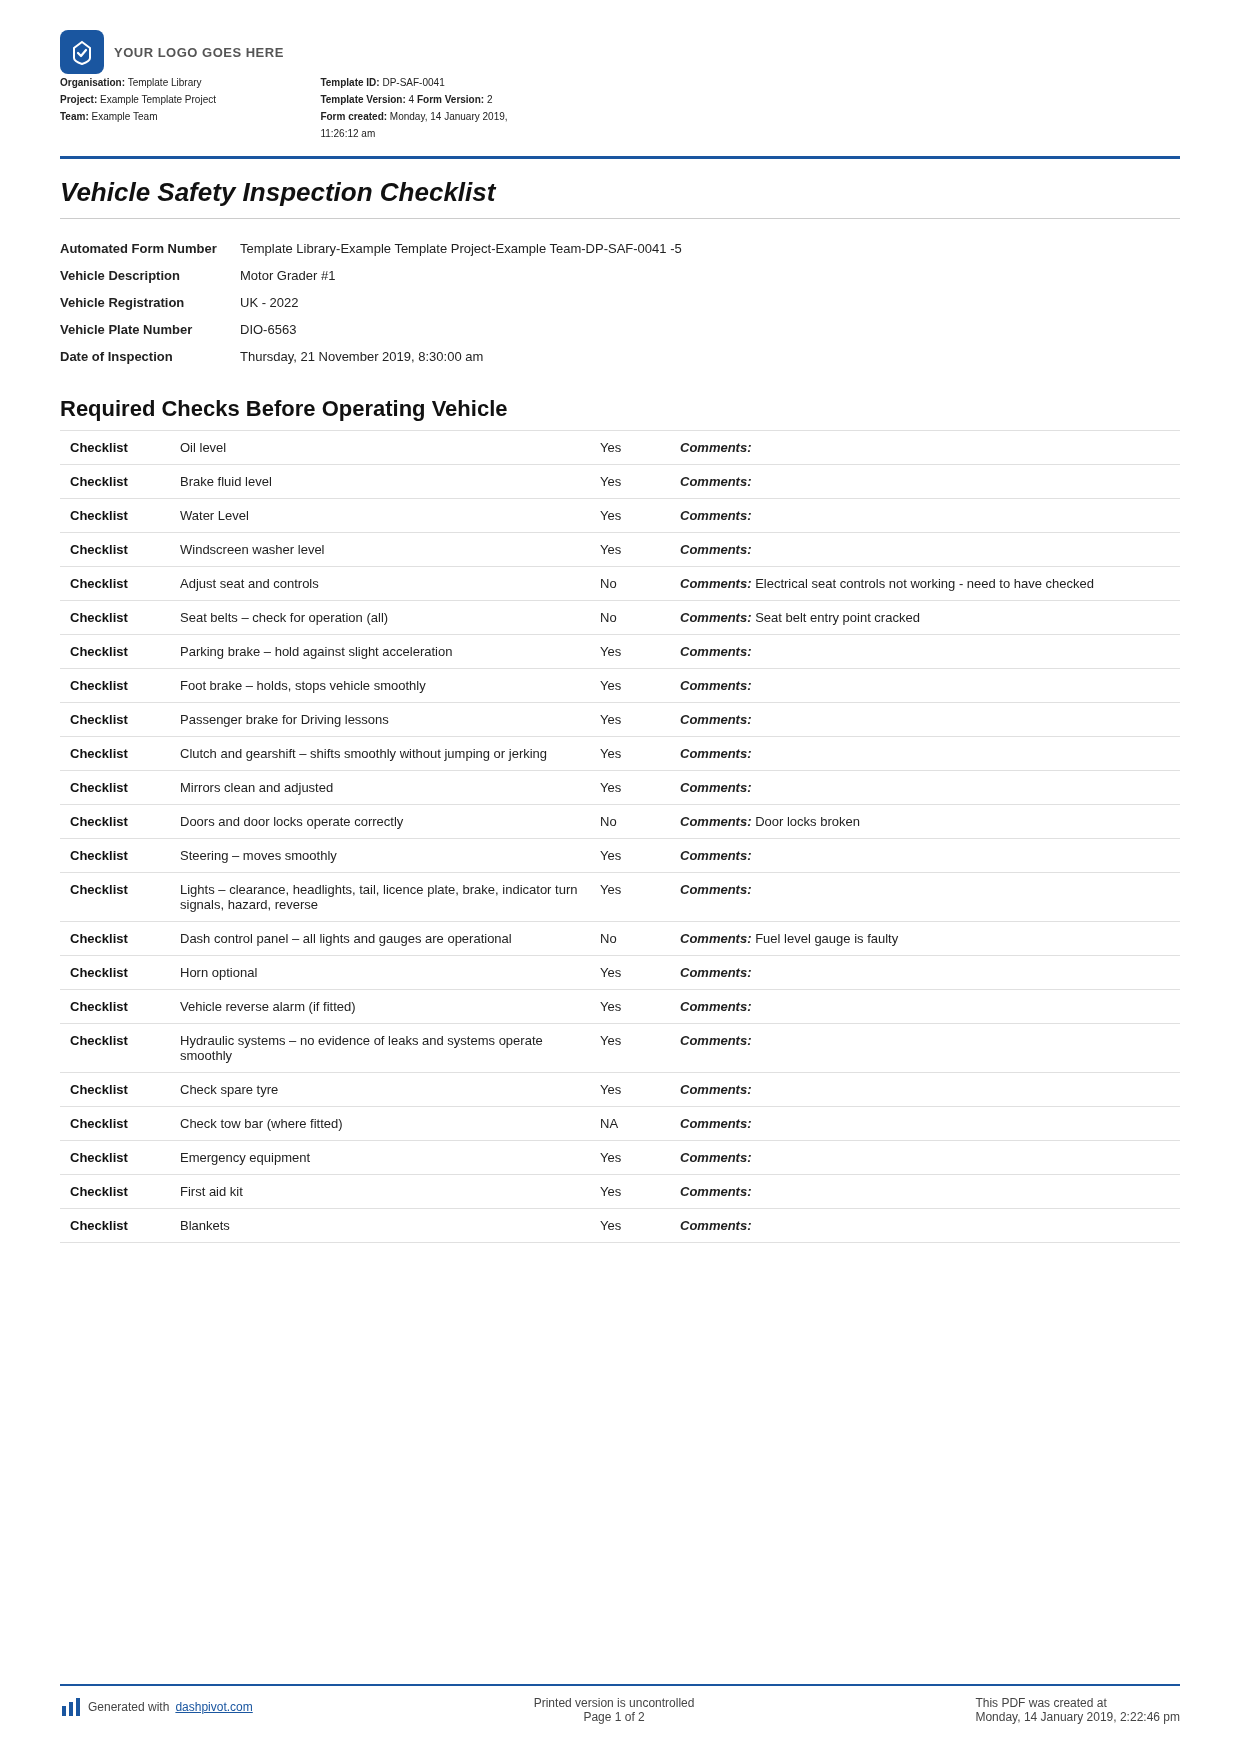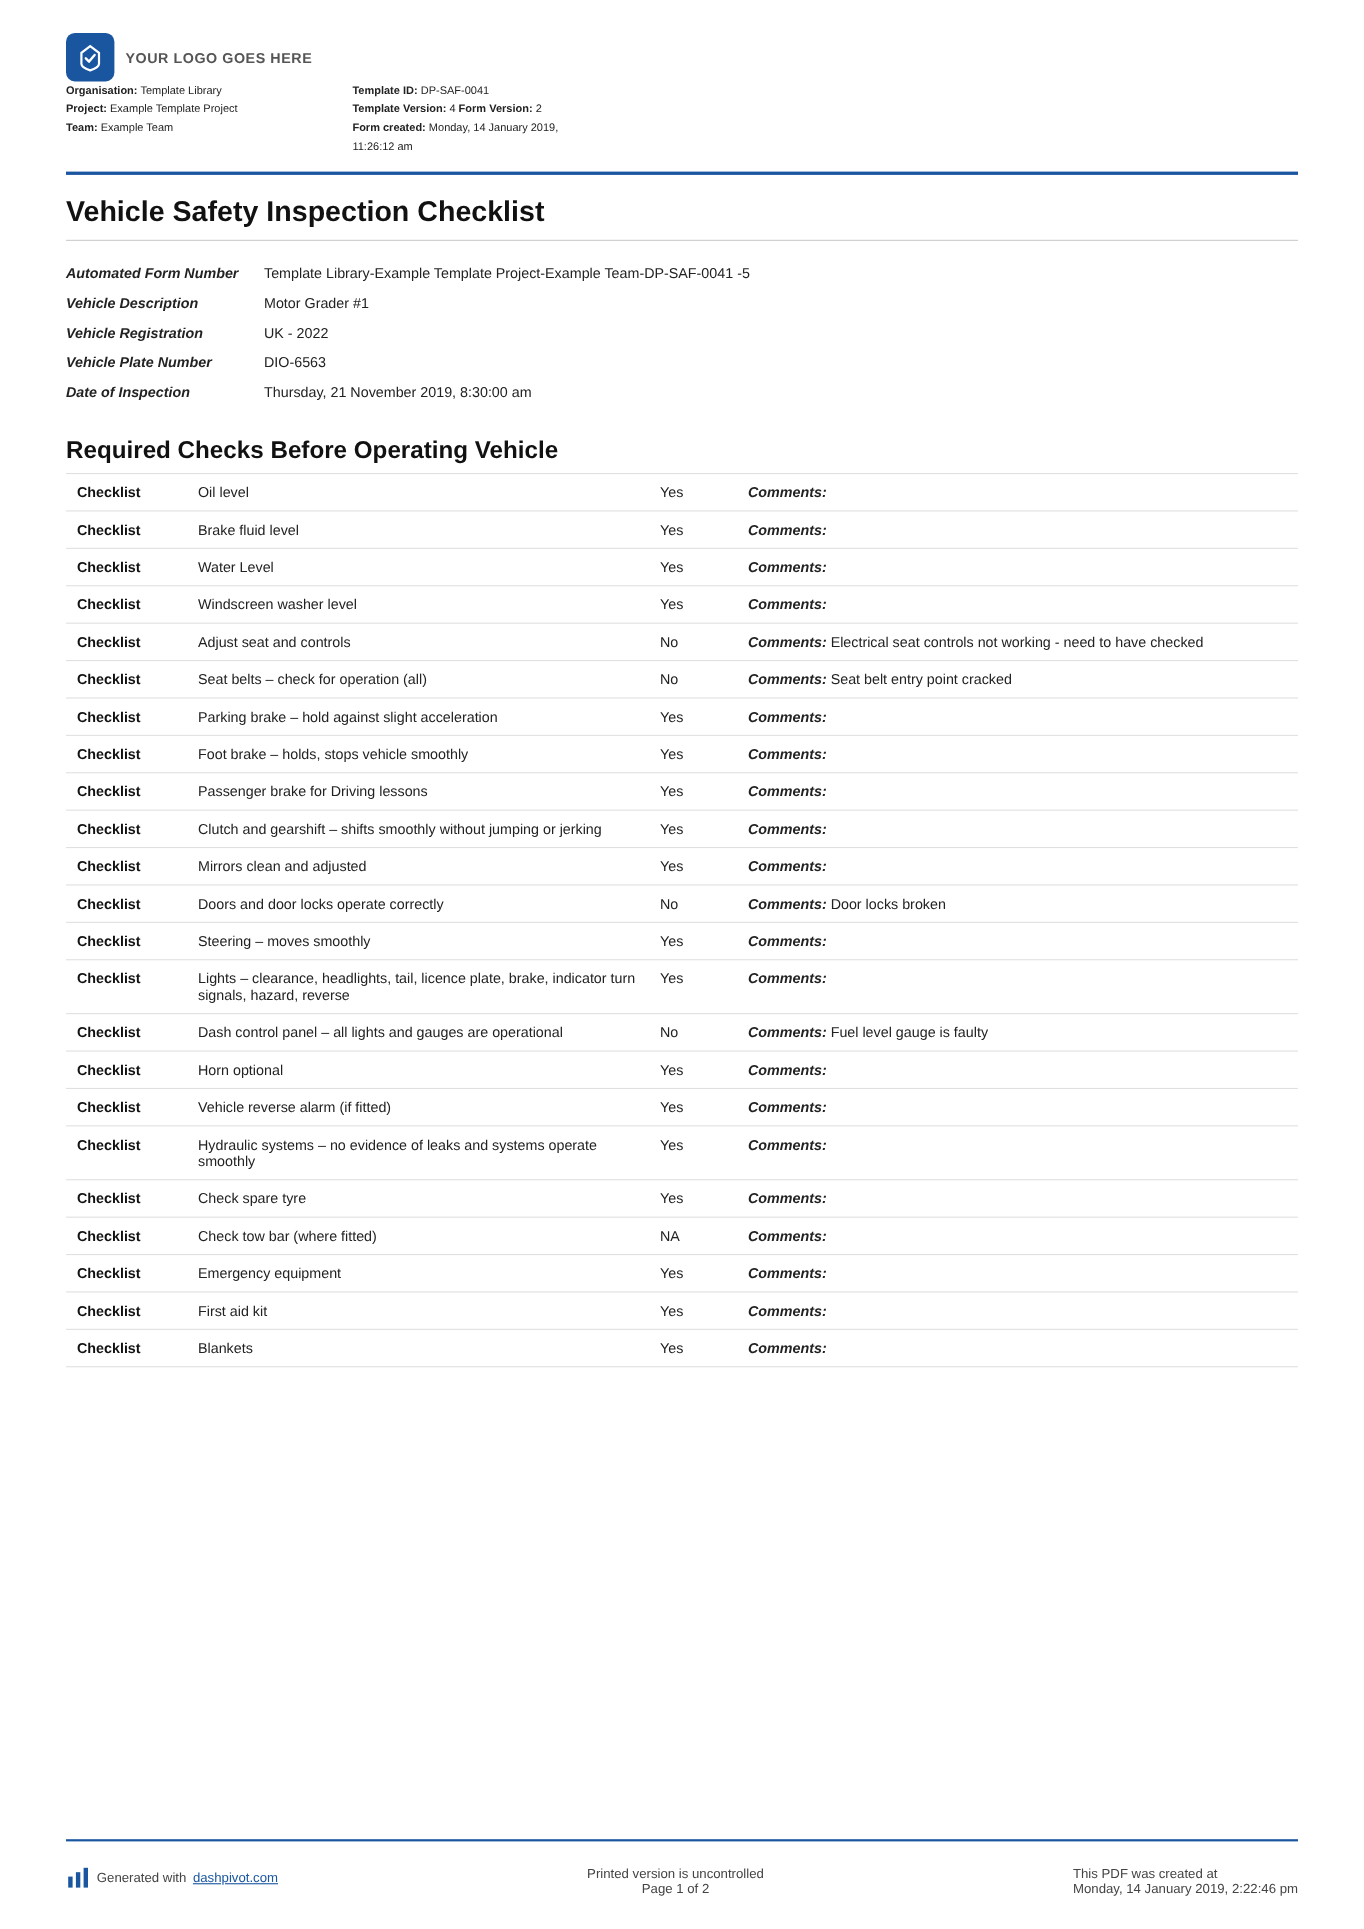--- a/index.html
+++ b/index.html
@@ -66,38 +66,38 @@
     .header-meta-col p strong { font-weight: bold; }
 
     
     .form-title {
       font-size: 26px;
       font-weight: bold;
       color: #111;
       margin-bottom: 16px;
       border-bottom: 1px solid #ccc;
       padding-bottom: 10px;
+      font-style: italic;
     }
 
     
     .info-table {
       width: 100%;
       margin-bottom: 18px;
       border-collapse: collapse;
     }
     .info-table tr td {
       padding: 6px 12px 6px 0;
       vertical-align: top;
       font-size: 13px;
     }
     .info-table tr td:first-child {
       font-weight: bold;
       width: 180px;
       white-space: nowrap;
-      font-style: italic;
     }
 
     
     .section-title {
       font-size: 22px;
       font-weight: bold;
       color: #111;
       margin-bottom: 8px;
       margin-top: 8px;
     }
@@ -136,21 +136,21 @@
     }
     .checklist-table td:nth-child(4) strong {
       font-weight: bold;
       font-style: italic;
     }
 
     
     .footer {
       margin-top: auto;
       border-top: 2px solid #1a56a0;
-      padding-top: 22px;
+      padding-top: 10px;
       display: flex;
       justify-content: space-between;
       align-items: flex-start;
       font-size: 12px;
       color: #444;
     }
     .footer-left {
       display: flex;
       align-items: center;
       gap: 6px;

